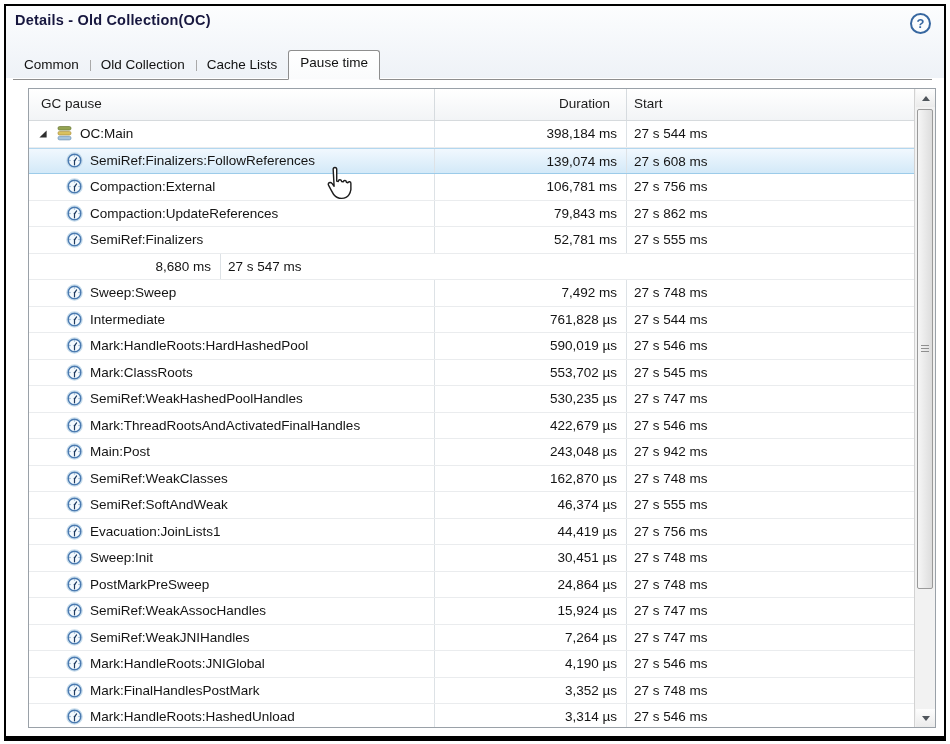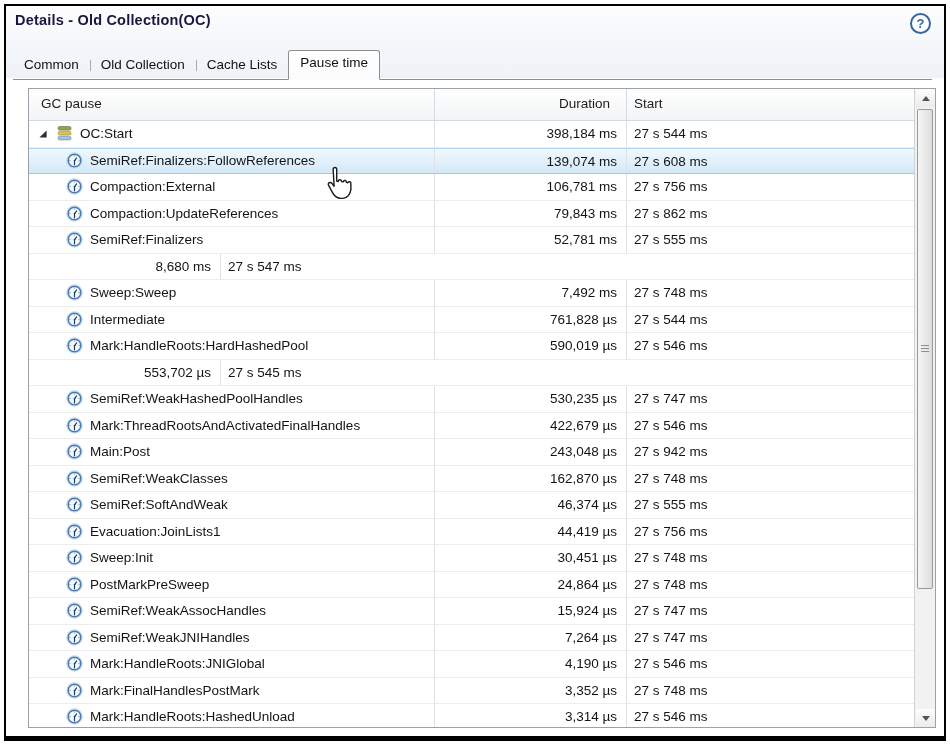--- a/index.html
+++ b/index.html
@@ -77,21 +77,21 @@
           <div class="row">
     <div class="cell c1">
       <svg class="expander" viewBox="0 0 10 10">
                 <polygon points="8.6,1.4 8.6,8.6 1.4,8.6" fill="#2e2e2e"></polygon>
               </svg>
       <svg class="row-icon" viewBox="0 0 17 17">
                 <rect x="2" y="1.5" width="13" height="3.6" rx="1.6" fill="#94a351" stroke="#6c7a3a" stroke-width="0.7"></rect>
                 <rect x="2" y="6.4" width="13" height="3.6" rx="1.6" fill="#d9c15f" stroke="#a98f3e" stroke-width="0.7"></rect>
                 <rect x="2" y="11.3" width="13" height="3.6" rx="1.6" fill="#a5c3dc" stroke="#6e93b5" stroke-width="0.7"></rect>
               </svg>
-      <span class="row-label">OC:Start</span>
+      <span class="row-label">OC:Main</span>
     </div>
     <div class="cell c2">398,184 ms</div>
     <div class="cell c3">27 s 544 ms</div>
   </div>
           <div class="row selected leaf">
     <div class="cell c1">
 
       <svg class="row-icon" viewBox="0 0 17 17">
                 <circle cx="8.5" cy="8.5" r="7.6" fill="none" stroke="#c6dcec" stroke-width="1.4"></circle>
                 <circle cx="8.5" cy="8.5" r="6.3" fill="#f3f9fd" stroke="#4a7ab0" stroke-width="1.5"></circle>
@@ -213,20 +213,34 @@
                 <circle cx="13.1" cy="8.5" r="0.7" fill="#7ba0c4"></circle>
                 <line x1="8.5" y1="8.8" x2="10.6" y2="5.9" stroke="#1e3a5f" stroke-width="1.2" stroke-linecap="round"></line>
                 <line x1="8.5" y1="8.3" x2="8.5" y2="12.6" stroke="#1e3a5f" stroke-width="1.2" stroke-linecap="round"></line>
               </svg>
       <span class="row-label">Mark:HandleRoots:HardHashedPool</span>
     </div>
     <div class="cell c2">590,019 µs</div>
     <div class="cell c3">27 s 546 ms</div>
   </div>
           <div class="row leaf">
+    <div class="cell c1">
+
+      <svg class="row-icon" viewBox="0 0 17 17">
+                <circle cx="8.5" cy="8.5" r="7.6" fill="none" stroke="#c6dcec" stroke-width="1.4"></circle>
+                <circle cx="8.5" cy="8.5" r="6.3" fill="#f3f9fd" stroke="#4a7ab0" stroke-width="1.5"></circle>
+                <circle cx="8.5" cy="3.9" r="0.7" fill="#7ba0c4"></circle>
+                <circle cx="8.5" cy="13.1" r="0.7" fill="#7ba0c4"></circle>
+                <circle cx="3.9" cy="8.5" r="0.7" fill="#7ba0c4"></circle>
+                <circle cx="13.1" cy="8.5" r="0.7" fill="#7ba0c4"></circle>
+                <line x1="8.5" y1="8.8" x2="10.6" y2="5.9" stroke="#1e3a5f" stroke-width="1.2" stroke-linecap="round"></line>
+                <line x1="8.5" y1="8.3" x2="8.5" y2="12.6" stroke="#1e3a5f" stroke-width="1.2" stroke-linecap="round"></line>
+              </svg>
+      <span class="row-label">Mark:ClassRoots</span>
+    </div>
     <div class="cell c2">553,702 µs</div>
     <div class="cell c3">27 s 545 ms</div>
   </div>
           <div class="row leaf">
     <div class="cell c1">
 
       <svg class="row-icon" viewBox="0 0 17 17">
                 <circle cx="8.5" cy="8.5" r="7.6" fill="none" stroke="#c6dcec" stroke-width="1.4"></circle>
                 <circle cx="8.5" cy="8.5" r="6.3" fill="#f3f9fd" stroke="#4a7ab0" stroke-width="1.5"></circle>
                 <circle cx="8.5" cy="3.9" r="0.7" fill="#7ba0c4"></circle>

